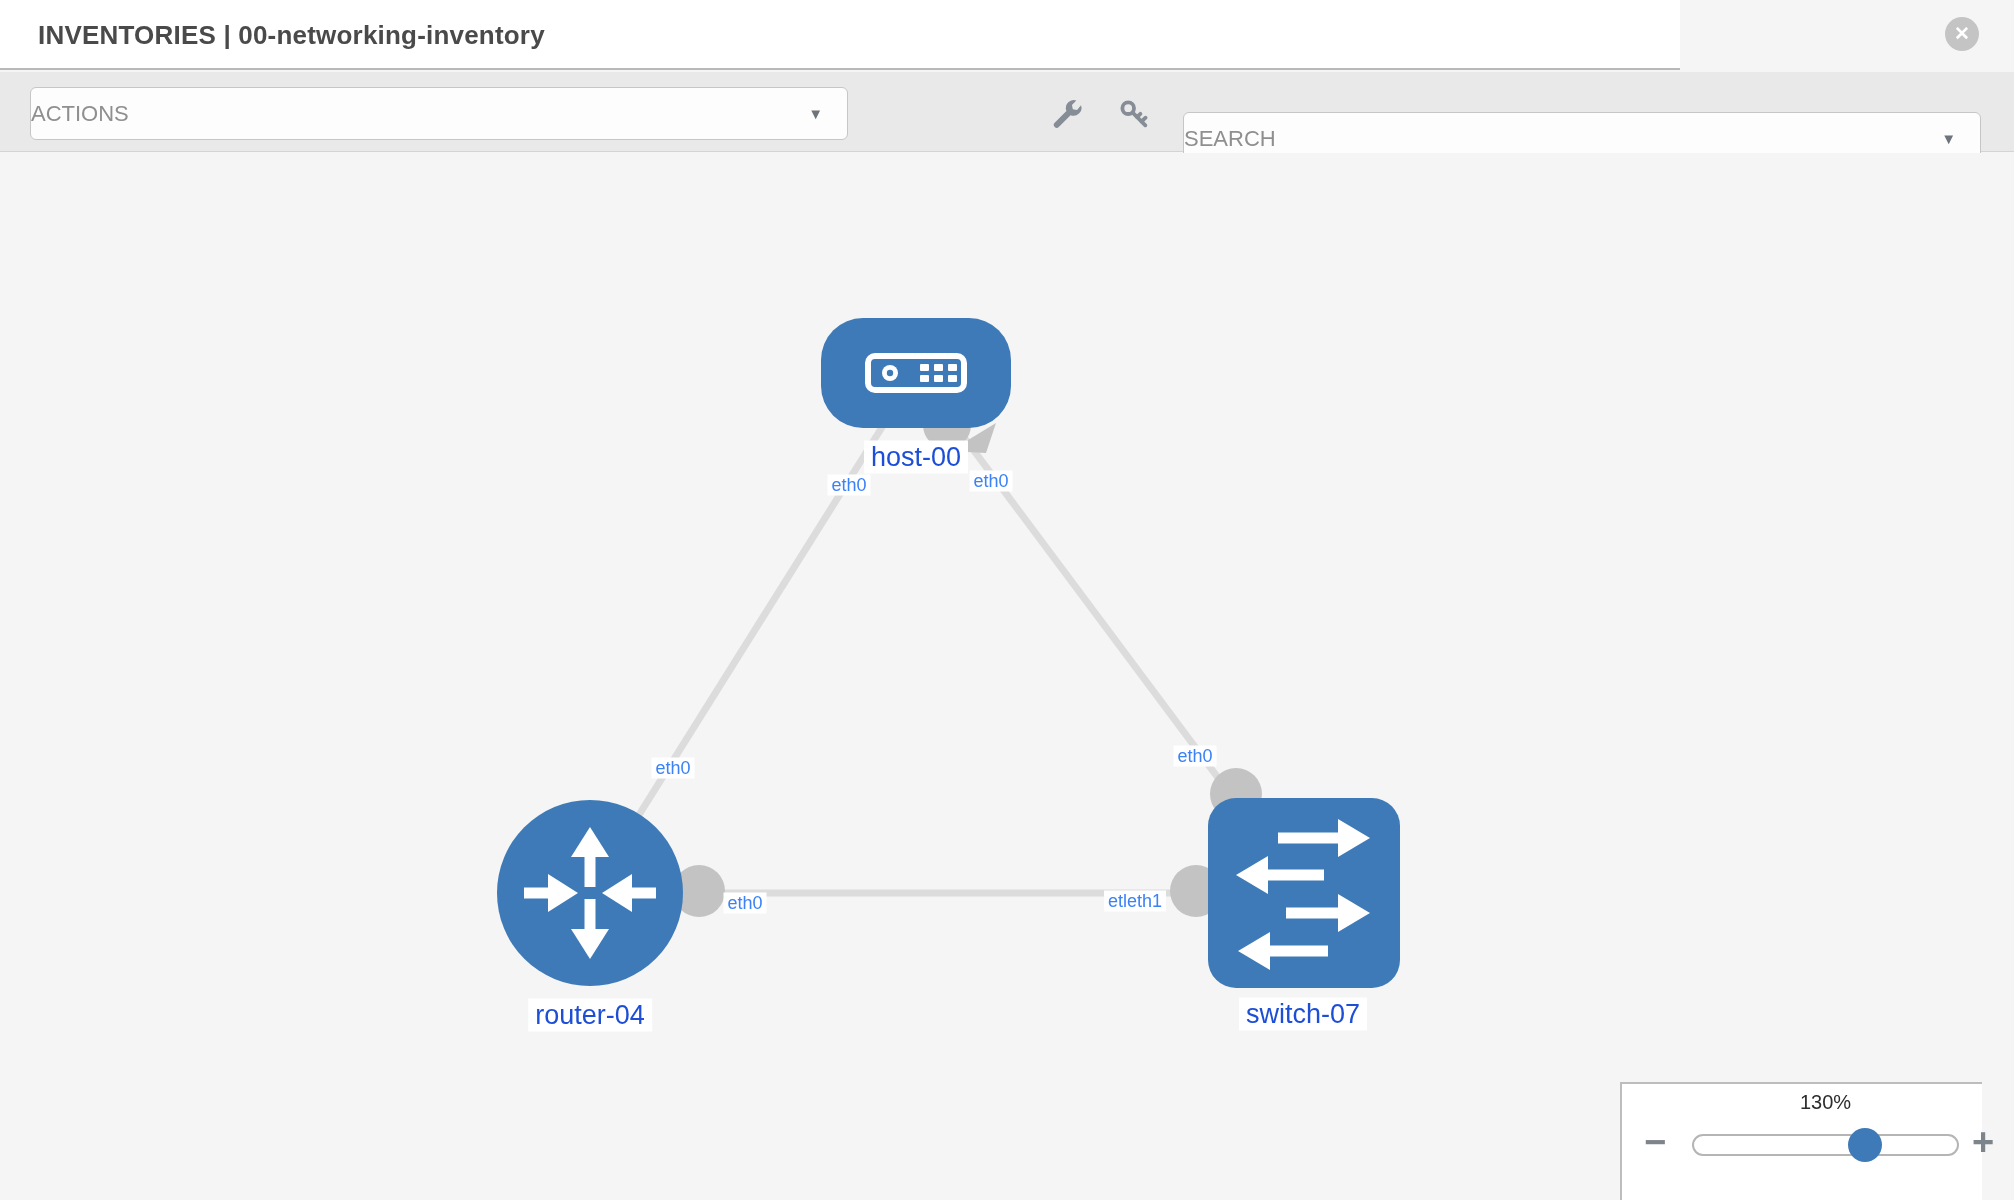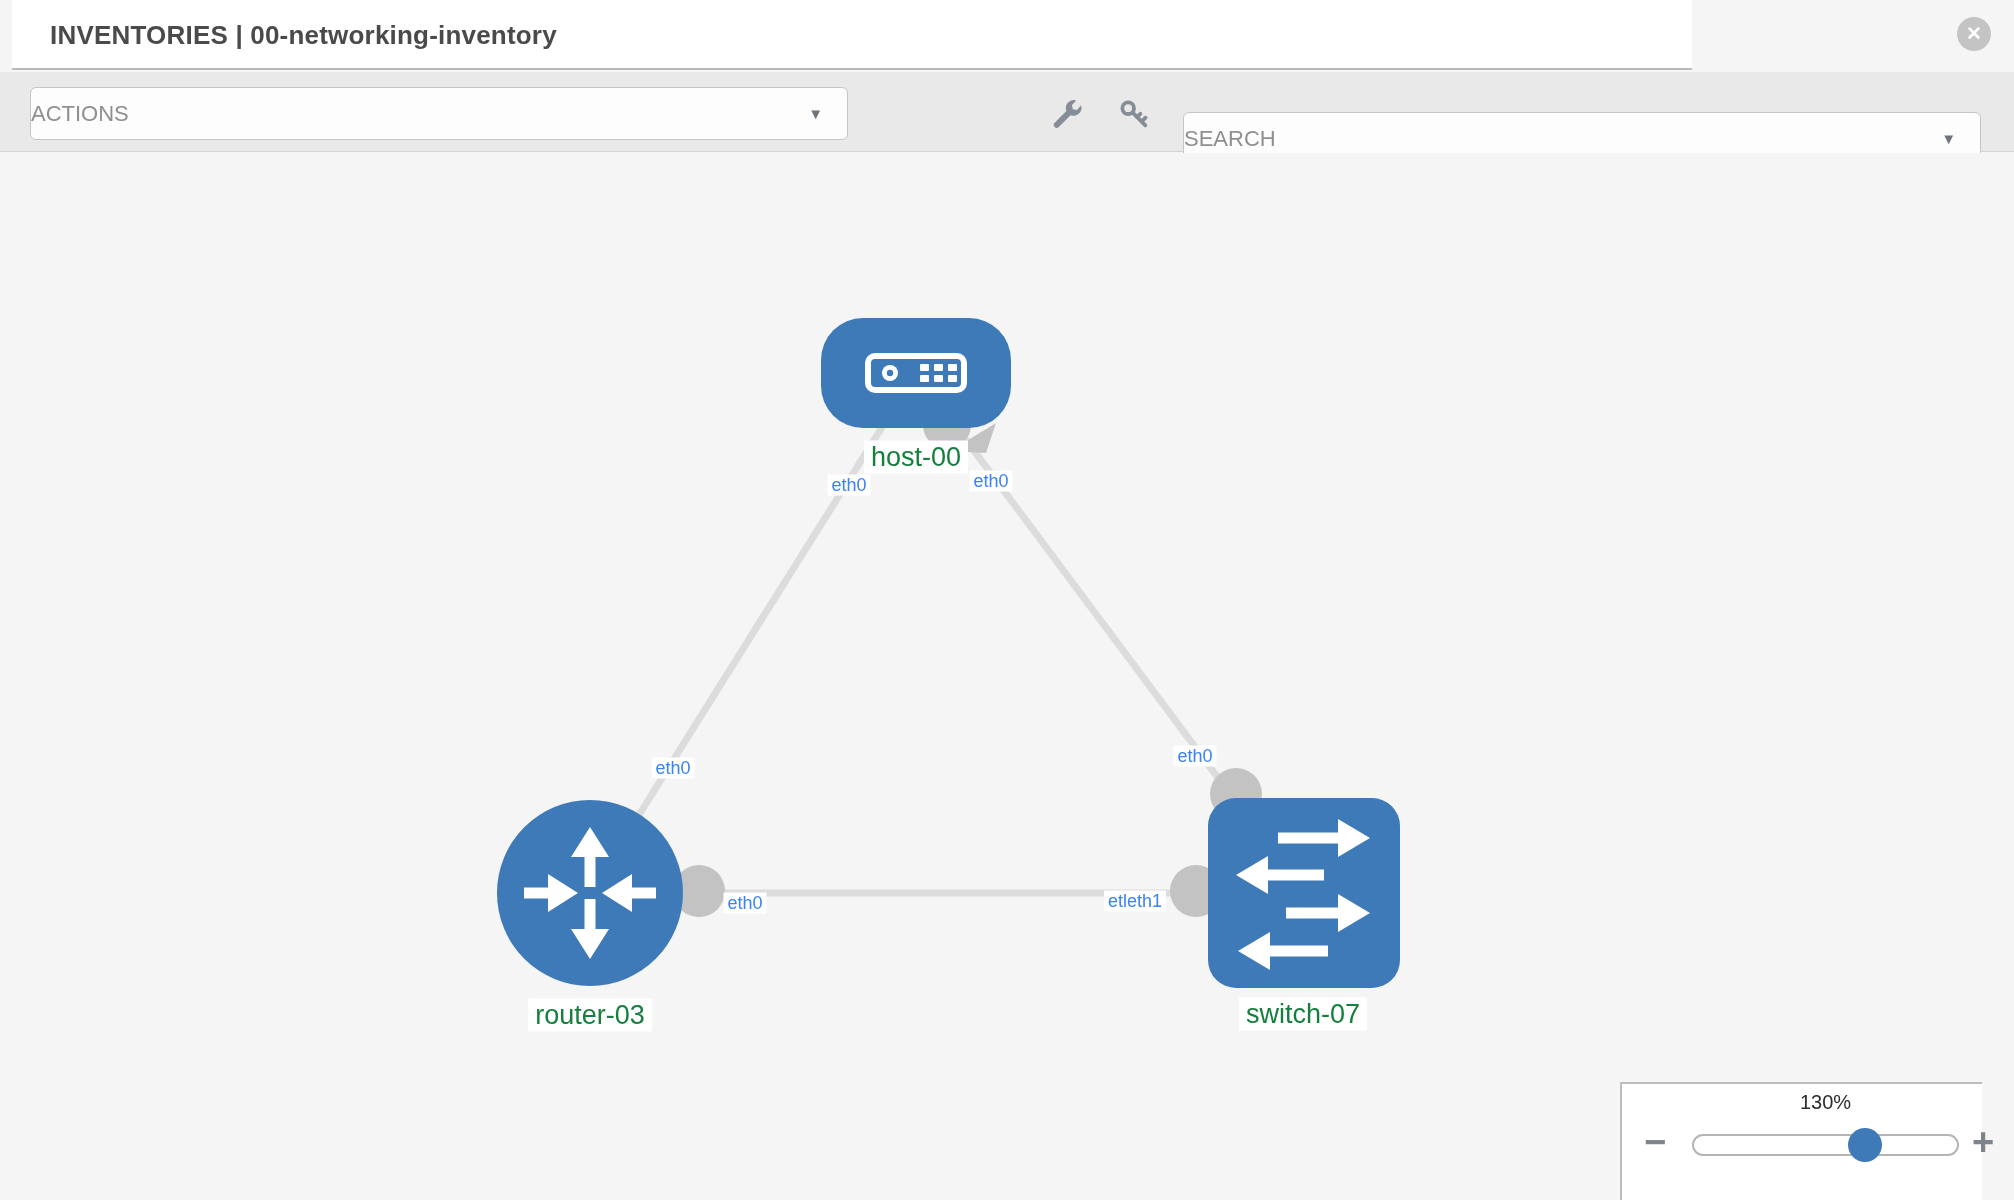--- a/index.html
+++ b/index.html
@@ -1,20 +1,20 @@
 <!DOCTYPE html>
 <html><head>
 <meta charset="utf-8">
 <style>
   * { margin:0; padding:0; box-sizing:border-box; }
   html,body { width:2014px; height:1200px; overflow:hidden;
     font-family:"Liberation Sans", sans-serif; background:#f5f5f5; }
 
   
-  .hdr { position:absolute; left:12px; top:0; width:1680px; height:70px;
+  .hdr { position:absolute; left:0; top:0; width:1680px; height:70px;
     background:#ffffff; border-bottom:2px solid #b9b9b9; }
   .hdr-title { position:absolute; left:38px; top:20px; font-size:26px;
     font-weight:bold; color:#4a4a4a; letter-spacing:0.2px; }
   .close-btn { position:absolute; left:1945px; top:17px; width:34px; height:34px;
     border-radius:50%; background:#c4c4c4; color:#ffffff; font-size:19px;
     font-weight:bold; text-align:center; line-height:34px; cursor:pointer; }
 
   
   .toolbar { position:absolute; left:0; top:72px; width:2014px; height:80px;
     background:#e9e9e9; border-bottom:1px solid #d4d4d4; }
@@ -29,21 +29,21 @@
   .icon-wrench { left:1050px; }
   .icon-key { left:1118px; }
 
   
   .canvas { position:absolute; left:0; top:153px; width:2014px; height:1047px;
     background:#f5f5f5; }
   .topo { position:absolute; left:0; top:0; }
   .link { stroke:#dcdcdc; stroke-width:7; }
   .ep { fill:#c3c3c3; }
   .dev-label { position:absolute; transform:translate(-50%,-50%);
-    background:#ffffff; color:#15803d; font-size:27px; padding:1px 7px;
+    background:#ffffff; color:#1d4ed8; font-size:27px; padding:1px 7px;
     white-space:nowrap; }
   .port-label { position:absolute; transform:translate(-50%,-50%);
     background:#ffffff; color:#3b82f6; font-size:18px; padding:0 4px;
     white-space:nowrap;margin-top:16px; }
 
   
   .zoom-panel { position:absolute; left:1620px; top:1082px; width:362px;
     height:118px; background:#ffffff; border-top:2px solid #bdbdbd;
     border-left:2px solid #bdbdbd; }
   .zoom-level { position:absolute; left:70px; top:7px; width:267px;
@@ -150,21 +150,21 @@
   </svg>
 
   <div class="port-label" style="left:849px; top:316px;">eth0</div>
   <div class="port-label" style="left:991px; top:312px;">eth0</div>
   <div class="port-label" style="left:673px; top:599px;">eth0</div>
   <div class="port-label" style="left:1195px; top:587px;">eth0</div>
   <div class="port-label" style="left:745px; top:734px;">eth0</div>
   <div class="port-label" style="left:1135px; top:732px;">etleth1</div>
 
   <div class="dev-label" style="left:916px; top:304px;">host-00</div>
-  <div class="dev-label" style="left:590px; top:862px;">router-03</div>
+  <div class="dev-label" style="left:590px; top:862px;">router-04</div>
   <div class="dev-label" style="left:1303px; top:861px;">switch-07</div>
 </div>
 
 <div class="zoom-panel">
   <div class="zoom-level">130%</div>
   <div class="zoom-minus">−</div>
   <div class="zoom-track"></div>
   <div class="zoom-thumb"></div>
   <div class="zoom-plus">+</div>
 </div>

